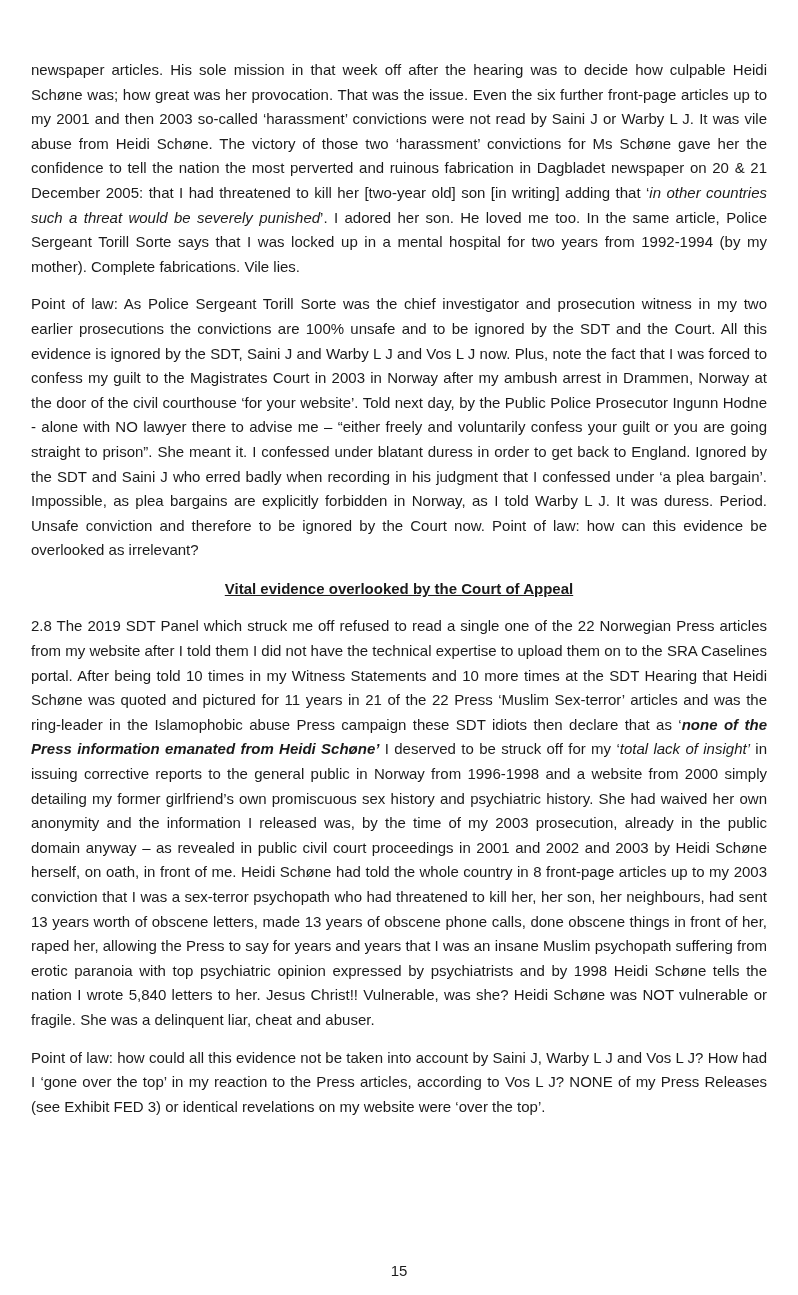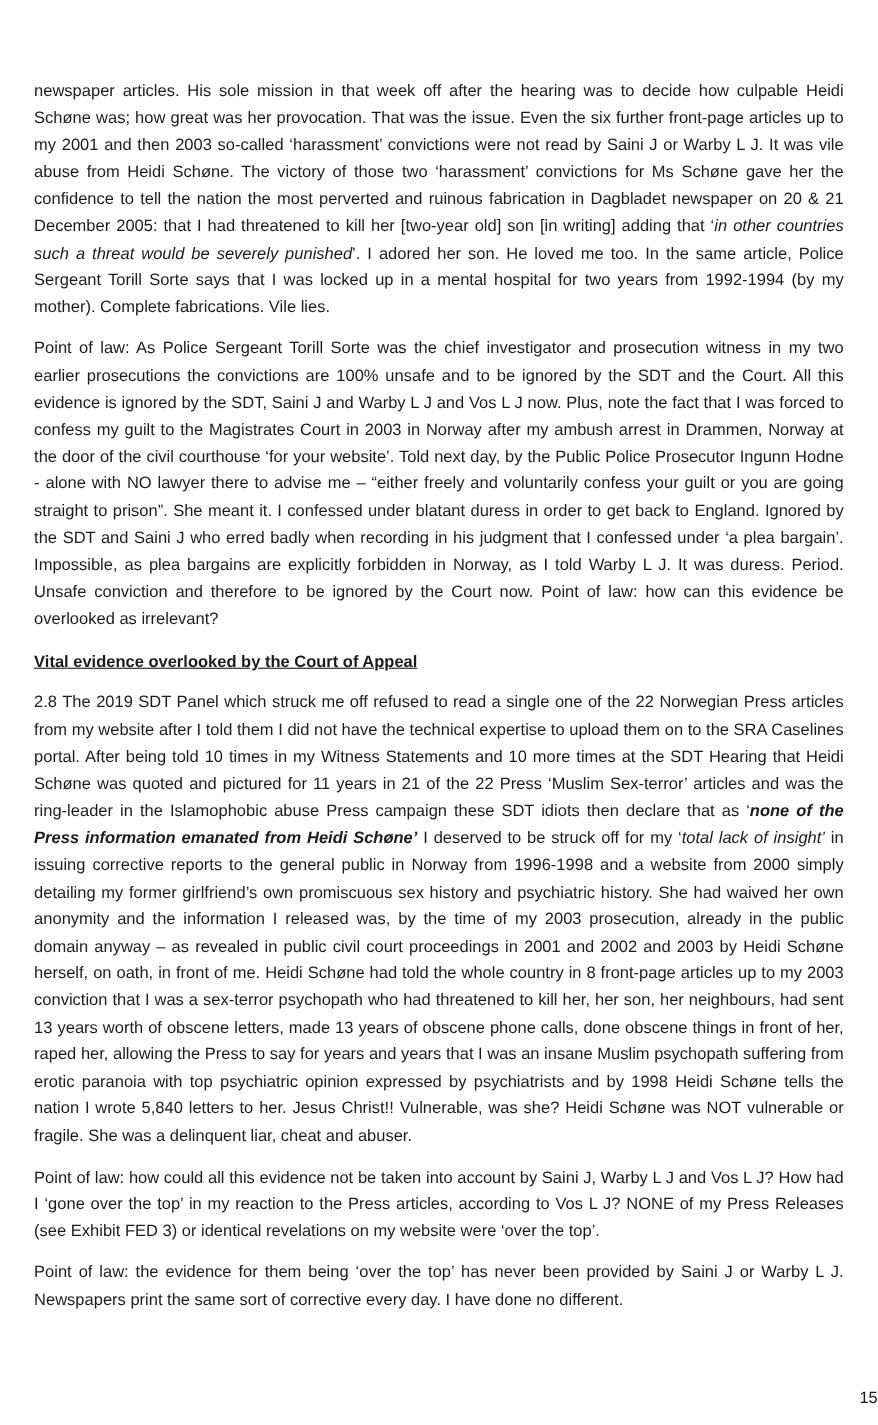--- a/index.html
+++ b/index.html
@@ -13,53 +13,52 @@
     height: 1295px;
     margin: 0 auto;
     background: #ffffff;
     font-family: "Liberation Sans", sans-serif;
     color: #1b1b1b;
     box-sizing: border-box;
     padding: 58px 31px 0 31px;
     overflow: hidden;
   }
   .para {
-    margin: 13px 0 13px 0;
+    margin: 0 0 13px 0;
     font-size: 15px;
     line-height: 24.6px;
     text-align: justify;
     text-justify: inter-word;
   }
   .para.heading {
     margin-top: 14px;
     margin-bottom: 13px;
-    text-align: left;
+    text-align: center;
     font-weight: bold;
     text-decoration: underline;
   }
   .seg-b  { font-weight: normal; }
   .seg-i  { font-style: italic; }
   .seg-bi { font-weight: bold; font-style: italic; }
   .page-number {
     position: absolute;
     bottom: 14px;
     left: 0;
     width: 100%;
-    text-align: right;
+    text-align: center;
     font-size: 15px;
     line-height: 20px;
     color: #1b1b1b;
   }
 </style>
 </head>
 <body>
 
 <div class="page">
   <div id="doc-content">
       <p class="para"><span>newspaper articles. His sole mission in that week off after the hearing was to decide how culpable Heidi Schøne was; how great was her provocation. That was the issue. Even the six further front-page articles up to my 2001 and then 2003 so-called ‘harassment’ convictions were not read by Saini J or Warby L J. It was vile abuse from Heidi Schøne. The victory of those two ‘harassment’ convictions for Ms Schøne gave her the confidence to tell the nation the most perverted and ruinous fabrication in Dagbladet newspaper on 20 &amp; 21 December 2005: that I had threatened to kill her [two-year old] son [in writing] adding that ‘</span><span class="seg-i">in other countries such a threat would be severely punished</span><span>’. I adored her son. He loved me too. In the same article, Police Sergeant Torill Sorte says that I was locked up in a mental hospital for two years from 1992-1994 (by my mother). Complete fabrications. Vile lies.</span></p>
       <p class="para"><span class="seg-b">Point of law</span><span>: As Police Sergeant Torill Sorte was the chief investigator and prosecution witness in my two earlier prosecutions the convictions are 100% unsafe and to be ignored by the SDT and the Court. All this evidence is ignored by the SDT, Saini J and Warby L J and Vos L J now. Plus, note the fact that I was forced to confess my guilt to the Magistrates Court in 2003 in Norway after my ambush arrest in Drammen, Norway at the door of the civil courthouse ‘for your website’. Told next day, by the Public Police Prosecutor Ingunn Hodne - alone with NO lawyer there to advise me – “either freely and voluntarily confess your guilt or you are going straight to prison”. She meant it. I confessed under blatant duress in order to get back to England. Ignored by the SDT and Saini J who erred badly when recording in his judgment that I confessed under ‘a plea bargain’. Impossible, as plea bargains are explicitly forbidden in Norway, as I told Warby L J. It was duress. Period. Unsafe conviction and therefore to be ignored by the Court now. </span><span class="seg-b">Point of law:</span><span> how can this evidence be overlooked as irrelevant?</span></p>
       <p class="para heading"><span>Vital evidence overlooked by the Court of Appeal</span></p>
       <p class="para"><span class="seg-b">2.8</span><span> The 2019 SDT Panel which struck me off refused to read a single one of the 22 Norwegian Press articles from my website after I told them I did not have the technical expertise to upload them on to the SRA Caselines portal. After being told 10 times in my Witness Statements and 10 more times at the SDT Hearing that Heidi Schøne was quoted and pictured for 11 years in 21 of the 22 Press ‘Muslim Sex-terror’ articles and was the ring-leader in the Islamophobic abuse Press campaign these SDT idiots then declare that as ‘</span><span class="seg-bi">none of the Press information emanated from Heidi Schøne’</span><span> I deserved to be struck off for my ‘</span><span class="seg-i">total lack of insight’</span><span> in issuing corrective reports to the general public in Norway from 1996-1998 and a website from 2000 simply detailing my former girlfriend’s own promiscuous sex history and psychiatric history. She had waived her own anonymity and the information I released was, by the time of my 2003 prosecution, already in the public domain anyway – as revealed in public civil court proceedings in 2001 and 2002 and 2003 by Heidi Schøne herself, on oath, in front of me. Heidi Schøne had told the whole country in 8 front-page articles up to my 2003 conviction that I was a sex-terror psychopath who had threatened to kill her, her son, her neighbours, had sent 13 years worth of obscene letters, made 13 years of obscene phone calls, done obscene things in front of her, raped her, allowing the Press to say for years and years that I was an insane Muslim psychopath suffering from erotic paranoia with top psychiatric opinion expressed by psychiatrists and by 1998 Heidi Schøne tells the nation I wrote 5,840 letters to her. Jesus Christ!! Vulnerable, was she? Heidi Schøne was NOT vulnerable or fragile. She was a delinquent liar, cheat and abuser.</span></p>
       <p class="para"><span class="seg-b">Point of law:</span><span> how could all this evidence not be taken into account by Saini J, Warby L J and Vos L J? How had I ‘gone over the top’ in my </span><span class="seg-b">reaction</span><span> to the Press articles, according to Vos L J? NONE of my Press Releases (see </span><span class="seg-b">Exhibit FED 3</span><span>) or identical revelations on my website were ‘over the top’.</span></p>
-      <p class="para"><span class="seg-b">Point of law</span><span>: the evidence for them being ‘over the top’ has never been provided by Saini J or Warby L J. Newspapers print the same sort of corrective every day. I have done no different.</span></p>
     </div>
   <div class="page-number">15</div>
 </div>
 
 </body></html>

